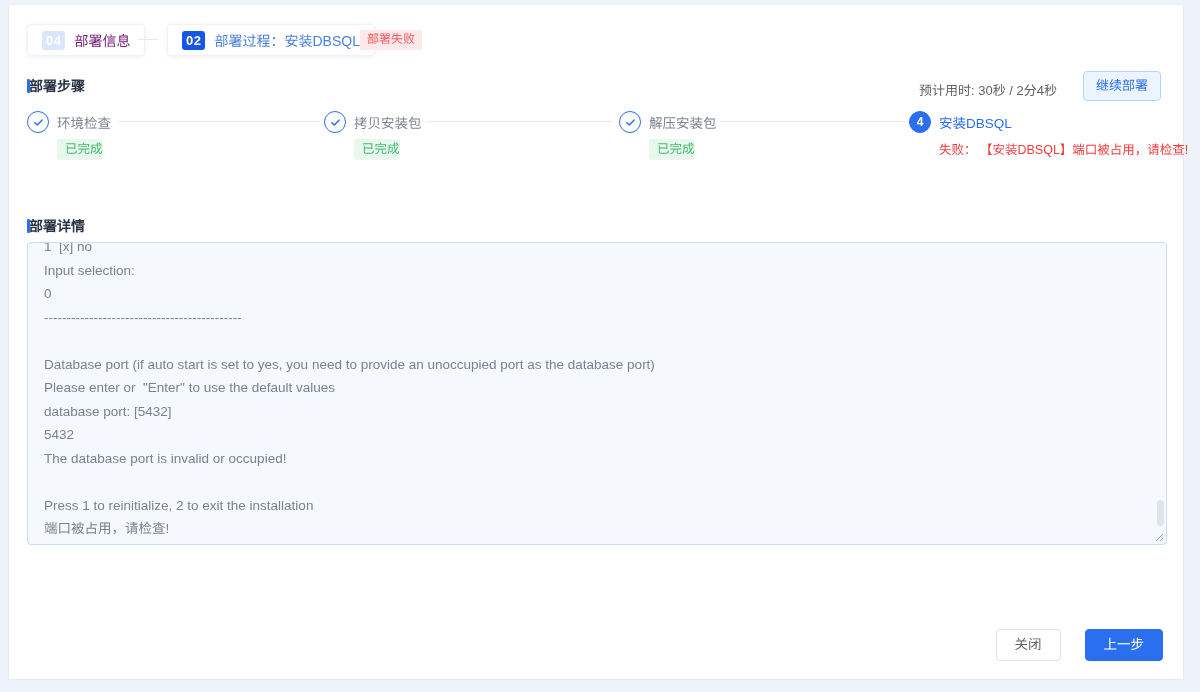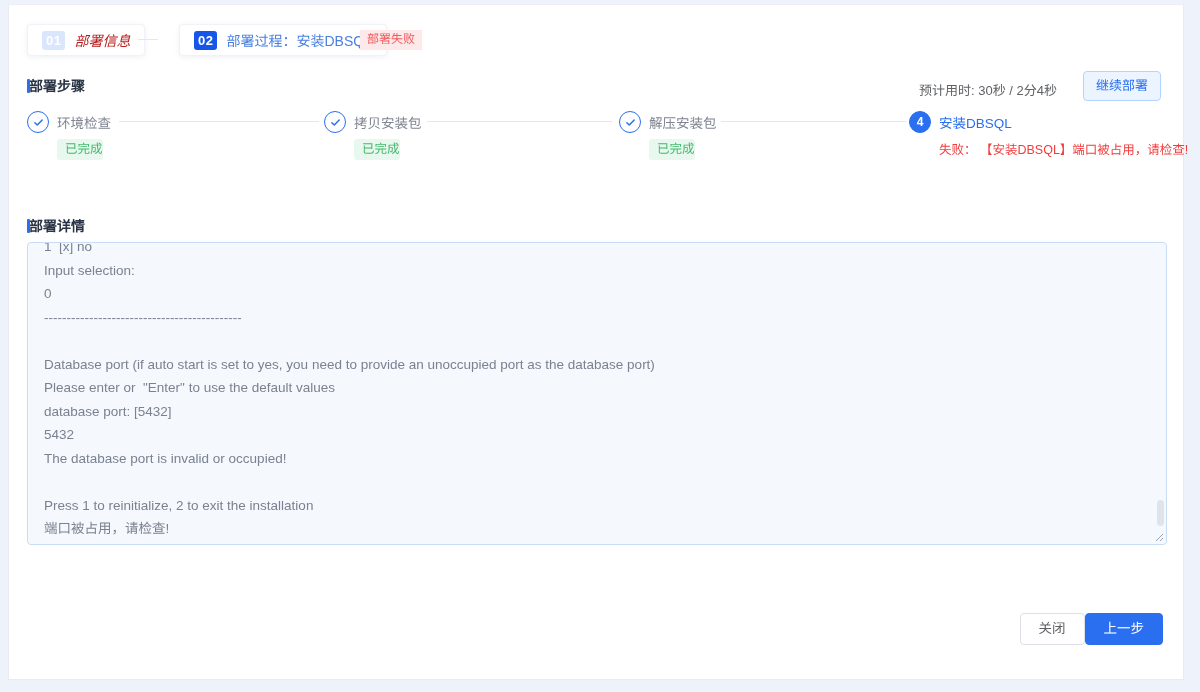--- a/index.html
+++ b/index.html
@@ -45,35 +45,35 @@
     border: 1px solid #f0f2f7;
     border-radius: 4px;
     box-shadow: 0 1px 5px rgba(120,140,180,0.13);
     display: flex;
     align-items: center;
     padding: 0 14px;
     box-sizing: border-box;
     white-space: nowrap;
   }
   .chip-1 { left: 18px; }
-  .chip-2 { left: 170px; align-items: center; }
+  .chip-2 { left: 158px; align-items: center; }
   .chip-num {
     display: inline-block;
     font-size: 13px;
     font-weight: bold;
     line-height: 19px;
     padding: 0 4px;
     border-radius: 3px;
     margin-right: 9px;
     letter-spacing: 0.5px;
   }
   .chip-num.inactive { background: #d9e6fd; color: #ffffff; }
   .chip-num.active   { background: #1556e8; color: #ffffff; }
   .chip-label { font-size: 14px; }
-  .chip-label.inactive { color: #b91c1c; font-style: italic; }
+  .chip-label.inactive { color: #701a75; }
   .chip-label.active   { color: #4a7fe0; }
 
   .chip-sep {
     position: absolute;
     left: 129px;
     top: 34px;
     width: 20px;
     height: 1px;
     background: #e4e7ed;
   }
@@ -251,23 +251,23 @@
     width: 7px;
     height: 26px;
     background: #dfe4ec;
     border-radius: 4px;
   }
 
   
   .footer {
     position: absolute;
     right: 20px;
-    bottom: 34px;
+    bottom: 18px;
     display: flex;
-    gap: 0;
+    gap: 24px;
   }
   .btn {
     height: 32px;
     padding: 0 18px;
     border-radius: 4px;
     font-size: 13.5px;
     font-family: inherit;
     cursor: pointer;
     line-height: 30px;
   }
@@ -282,21 +282,21 @@
     color: #ffffff;
   }
 </style>
 </head>
 <body>
 
 <div class="dialog">
 
   <div class="wizard-bar">
     <div class="step-chip chip-1">
-      <span class="chip-num inactive">01</span>
+      <span class="chip-num inactive">04</span>
       <span class="chip-label inactive">部署信息</span>
     </div>
     <div class="chip-sep"></div>
     <div class="step-chip chip-2">
       <span class="chip-num active">02</span>
       <span class="chip-label active">部署过程：安装DBSQL</span>
     </div>
     <div class="fail-badge">部署失败</div>
   </div>
 

